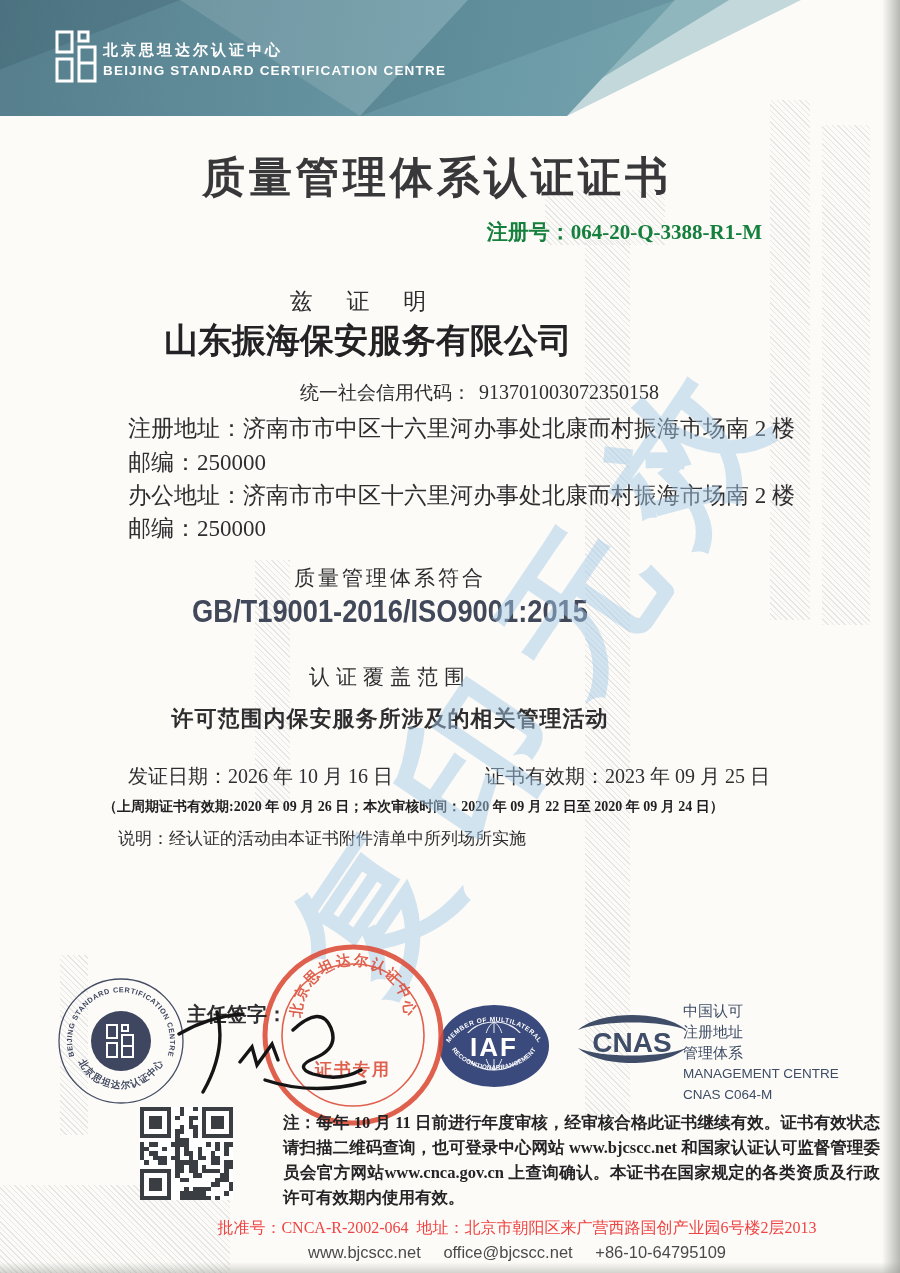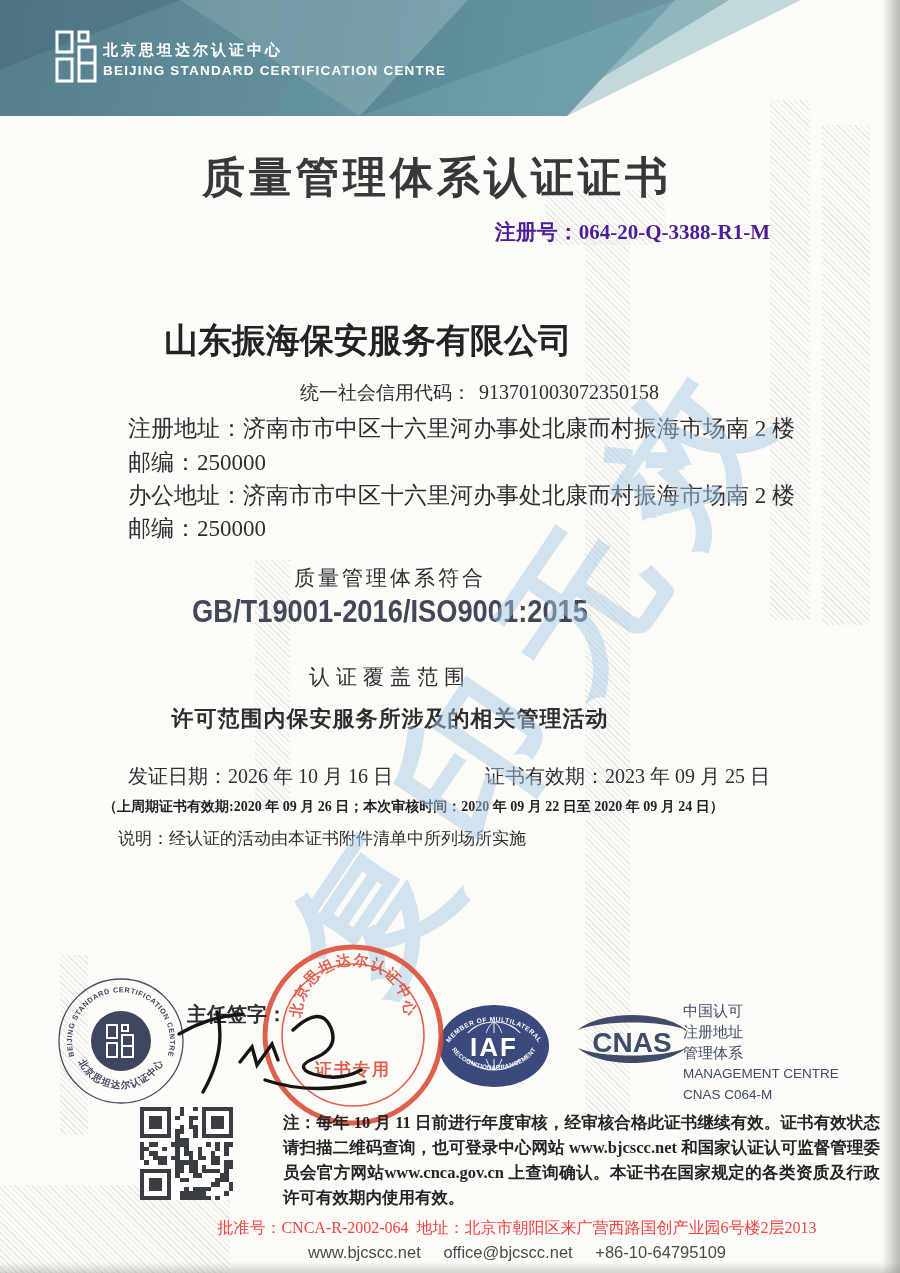--- a/index.html
+++ b/index.html
@@ -26,21 +26,21 @@
   .edge-b{left:0;bottom:0;width:100%;height:11px;z-index:9;
           background:linear-gradient(to bottom,rgba(0,0,0,0),rgba(150,152,145,.40));}
   
   .wm{left:160px;top:570px;width:760px;z-index:4;pointer-events:none;
       transform:rotate(-56deg);transform-origin:center;
       font-size:150px;font-weight:bold;letter-spacing:34px;color:rgba(166,201,233,.48);
       font-family:"Liberation Sans","DejaVu Sans",sans-serif;text-align:center;}
   
   .t-center{text-align:center;}
   .title{left:55px;top:149px;width:764px;font-size:43px;font-weight:bold;letter-spacing:4px;color:#38383a;z-index:2;}
-  .regno{left:8px;top:218px;width:762px;text-align:right;font-size:21px;font-weight:bold;color:#4c1d95;z-index:2;}
+  .regno{left:0px;top:218px;width:762px;text-align:right;font-size:21px;font-weight:bold;color:#15803d;z-index:2;}
   .certify{left:0px;top:286px;width:730px;font-size:23px;letter-spacing:14px;z-index:2;}
   .company{left:0px;top:318px;width:736px;font-size:34px;font-weight:600;letter-spacing:0px;color:#232325;z-index:2;}
   .credit{left:300px;top:380px;font-size:19px;z-index:2;}
   .credit b{font-weight:normal;font-size:20px;margin-left:8px;}
   .addr{left:128px;font-size:23px;z-index:2;}
   .conform{left:20px;top:564px;width:740px;font-size:21px;letter-spacing:3px;z-index:2;}
   .gbcode{left:20px;top:594px;width:740px;font-size:31px;font-weight:bold;color:#40485a;z-index:2;
           font-family:"Liberation Sans","DejaVu Sans",sans-serif;transform:scaleX(.88);letter-spacing:0px;}
   .scopetitle{left:20px;top:663px;width:740px;font-size:21px;letter-spacing:6px;z-index:2;}
   .scope{left:20px;top:704px;width:740px;font-size:22px;font-weight:bold;letter-spacing:1px;z-index:2;}
@@ -94,20 +94,21 @@
     </g>
   </svg>
   <div class="abs hdr-org" style="z-index:2;">
     <div class="cn">北京思坦达尔认证中心</div>
     <div class="en">BEIJING STANDARD CERTIFICATION CENTRE</div>
   </div>
 
   <div class="abs title t-center">质量管理体系认证证书</div>
   <div class="abs regno"><span>注册号：</span><span>064-20-Q-3388-R1-M</span></div>
 
+  <div class="abs certify t-center">兹 证 明</div>
   <div class="abs company t-center">山东振海保安服务有限公司</div>
   <div class="abs credit"><span>统一社会信用代码：</span><b>913701003072350158</b></div>
 
   <div class="abs addr" style="top:413px;"><span>注册地址：</span><span>济南市市中区十六里河办事处北康而村振海市场南 2 楼</span></div>
   <div class="abs addr" style="top:447px;"><span>邮编：</span><span>250000</span></div>
   <div class="abs addr" style="top:480px;"><span>办公地址：</span><span>济南市市中区十六里河办事处北康而村振海市场南 2 楼</span></div>
   <div class="abs addr" style="top:513px;"><span>邮编：</span><span>250000</span></div>
 
   <div class="abs conform t-center">质量管理体系符合</div>
   <div class="abs gbcode t-center">GB/T19001-2016/ISO9001:2015</div>

